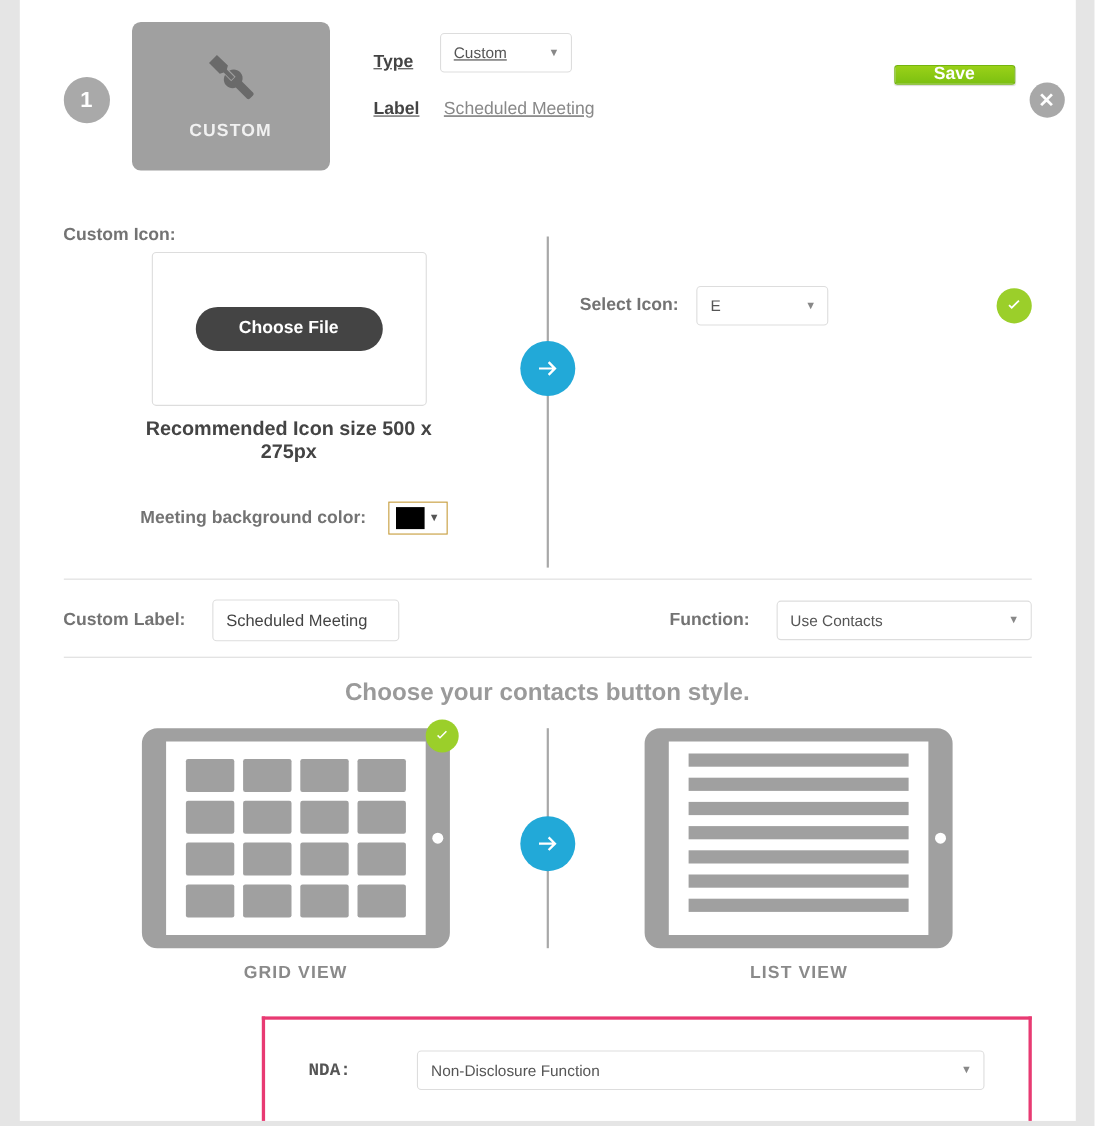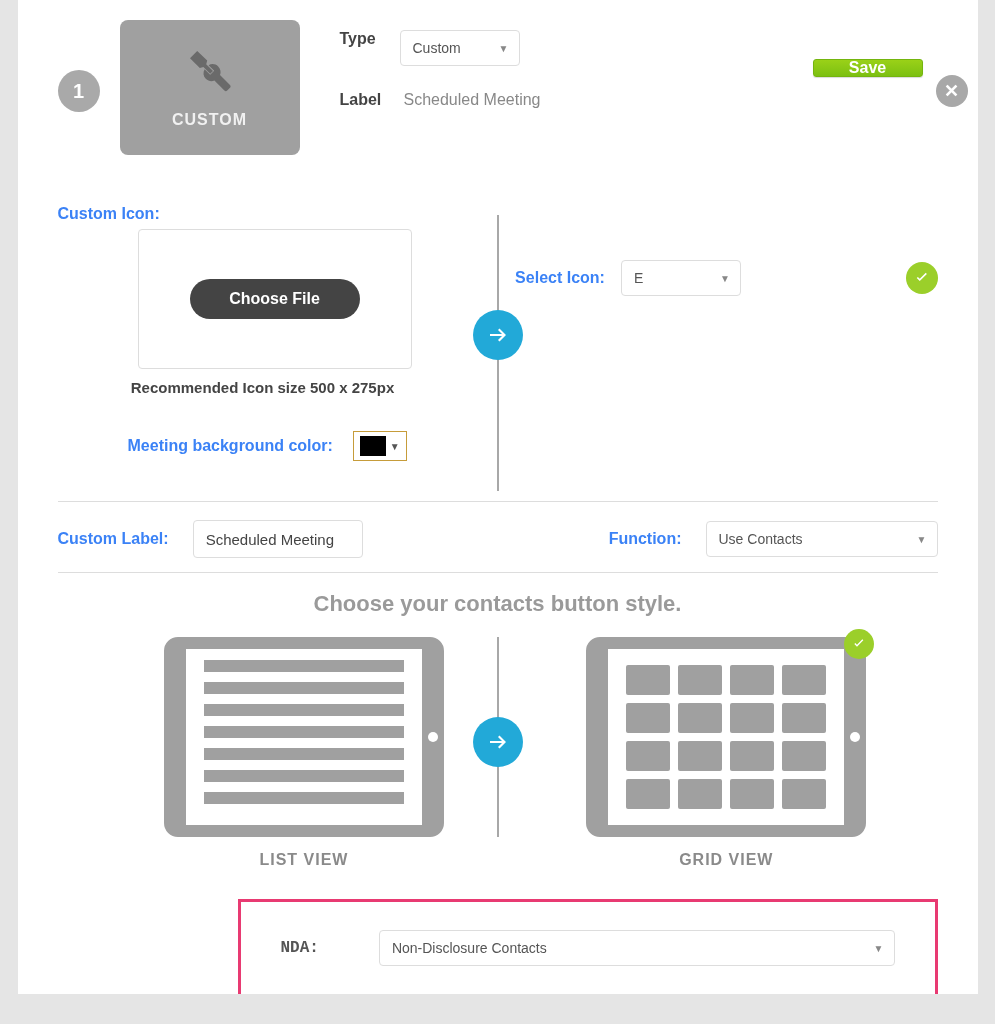--- a/index.html
+++ b/index.html
@@ -54,21 +54,21 @@
     flex: 0 0 auto;
   }
   .preview-btn svg { fill:#6a6a6a; width:48px; height:48px; }
   .preview-btn .pv-label {
     margin-top: 12px;
     letter-spacing: 1px;
     font-weight: 700;
     color: #f1f1f1;
   }
   .fields { flex:1; margin-top: 10px;}
-  .field-line { display:flex; align-items:flex-start; margin-bottom: 25px;}
+  .field-line { display:flex; align-items:flex-end; margin-bottom: 25px; text-decoration: underline;}
   .field-line label { width:60px; font-weight:700; color:#444; }
   .select {
     border:1px solid #ddd;
     border-radius:4px;
     height:36px;
     display:inline-flex;
     align-items:center;
     padding: 0 26px 0 12px;
     background:#fff;
     color:#555;
@@ -107,35 +107,35 @@
     text-align:center;
     color:#9a9a9a;
     font-weight:700;
     font-size:22px;
     margin: 10px 0 10px 0;
   }
   
   .icon-setup { display:flex; position:relative; align-items:flex-start; padding-bottom:30px;}
   .col-left { flex: 0 0 48%; }
   .col-right { flex: 0 0 48%; margin-left:auto; padding-top: 55px;}
-  .small-label { color:#3b82f6; font-weight:700; margin-bottom:6px; display:block;}
+  .small-label { color:#737373; font-weight:700; margin-bottom:6px; display:block;}
   .upload-box {
-    width: 274px; height:140px;
+    width: 250px; height:140px;
     border:1px solid #ddd; border-radius:4px;
     margin-left:80px;
     display:flex; align-items:center; justify-content:center;
   }
   .choose-file {
     background:#444; color:#fff;
     border-radius:22px;
     width:170px; height:40px;
     display:flex; align-items:center; justify-content:center;
     font-weight:700;
   }
-  .rec-note { text-align:center; font-weight:700; margin:10px 0 0 55px; width:300px; font-size:15px;}
+  .rec-note { text-align:center; font-weight:700; margin:10px 0 0 55px; width:300px; font-size:18px;}
   .bg-color-row { display:flex; align-items:center; margin-top:35px; margin-left:70px;}
   .bg-color-row .small-label{ margin:0 20px 0 0;}
   .color-pick {
     border:1px solid #c69c3a; padding:4px 6px; background:#fff;
     display:flex; align-items:center;
   }
   .color-swatch { width:26px; height:20px; background:#000; margin-right:4px;}
   .color-pick .caret{ font-size:10px; color:#555;}
   .vsep {
     position:absolute;
@@ -151,21 +151,21 @@
     left:50%;
     top:105px;
     transform:translate(-50%,0);
     width:50px; height:50px;
     border-radius:50%;
     background:#22a9d8;
     display:flex; align-items:center; justify-content:center;
   }
   .arrow-circle svg{ fill:#fff; width:24px; height:24px;}
   .select-icon-row { display:flex; align-items:center;}
-  .select-icon-row .small-label { margin:0 16px 0 0;}
+  .select-icon-row .small-label { margin:0 16px 0 12px;}
   .green-check {
     width:32px; height:32px; border-radius:50%;
     background: #9bcf2a;
     display:flex; align-items:center; justify-content:center;
     margin-left:auto;
   }
   .green-check svg{ fill:#fff; width:18px; height:18px;}
   
   hr.hr { border:none; border-top:1px solid #ddd; margin:10px 0 18px 0;}
   .lf-row { display:flex; align-items:center; margin-bottom:14px;}
@@ -321,68 +321,68 @@
   <h2 class="section">Choose your contacts button style.</h2>
 
   <div class="layout-sec">
     <div class="layout-vsep"></div>
     <div class="layout-arrow">
       <svg viewBox="0 0 24 24">
           <path d="M4 11h12l-4-4 1.5-1.5L20 12l-6.5 6.5L12 17l4-4H4z"></path>
         </svg>
     </div>
 
+    <div class="layout-col">
+      <div style="position:relative;">
+        <div class="tablet">
+          <div class="grid-inner">
+            <div></div>
+              <div></div>
+              <div></div>
+              <div></div>
+            <div></div>
+              <div></div>
+              <div></div>
+              <div></div>
+            <div></div>
+              <div></div>
+              <div></div>
+              <div></div>
+            <div></div>
+              <div></div>
+              <div></div>
+              <div></div>
+          </div>
+        </div>
+        <div class="grid-check">
+          <svg viewBox="0 0 24 24">
+              <path d="M9 16l-4-4 1.5-1.5L9 13l8-8L18.5 6.5z"></path>
+            </svg>
+        </div>
+      </div>
+      <div class="layout-label">GRID VIEW</div>
+    </div>
+
     <div class="layout-col" style="margin-left:auto;">
       <div class="tablet">
         <div class="list-inner">
           <div></div>
             <div></div>
             <div></div>
             <div></div>
             <div></div>
             <div></div>
             <div></div>
         </div>
       </div>
       <div class="layout-label">LIST VIEW</div>
     </div>
-
-    <div class="layout-col">
-      <div style="position:relative;">
-        <div class="tablet">
-          <div class="grid-inner">
-            <div></div>
-              <div></div>
-              <div></div>
-              <div></div>
-            <div></div>
-              <div></div>
-              <div></div>
-              <div></div>
-            <div></div>
-              <div></div>
-              <div></div>
-              <div></div>
-            <div></div>
-              <div></div>
-              <div></div>
-              <div></div>
-          </div>
-        </div>
-        <div class="grid-check">
-          <svg viewBox="0 0 24 24">
-              <path d="M9 16l-4-4 1.5-1.5L9 13l8-8L18.5 6.5z"></path>
-            </svg>
-        </div>
-      </div>
-      <div class="layout-label">GRID VIEW</div>
-    </div>
   </div>
 
   <div class="nda-box">
     <label>NDA:</label>
     <div class="select">
-      <span>Non-Disclosure Contacts</span>
+      <span>Non-Disclosure Function</span>
       <span class="caret">▼</span>
     </div>
   </div>
 
 </div>
 
 </body></html>

